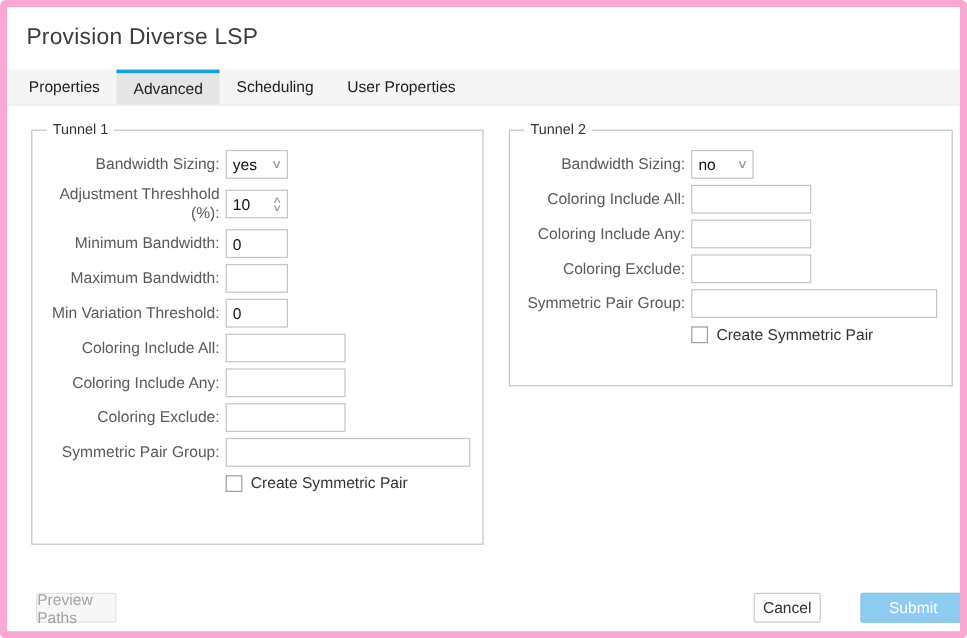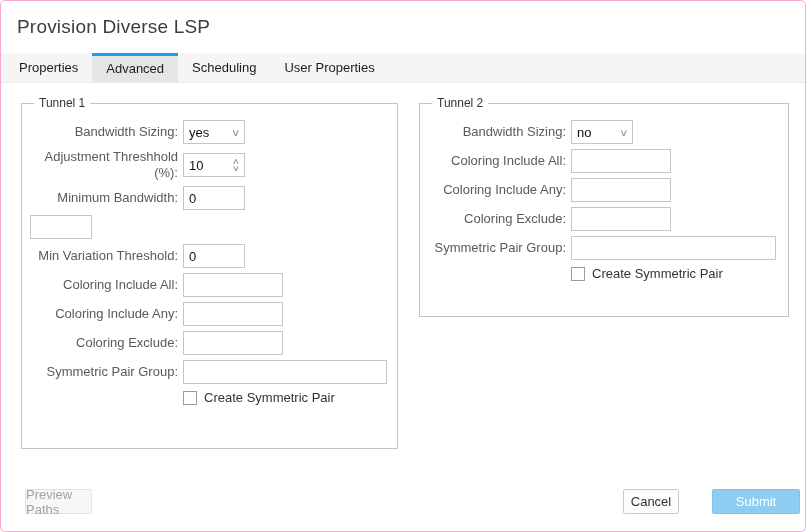--- a/index.html
+++ b/index.html
@@ -1,19 +1,19 @@
 <!DOCTYPE html>
 <html><head>
 <meta charset="utf-8">
 <style>
   * { box-sizing: border-box; margin: 0; padding: 0; }
   html,body { width:806px; height:532px; background:#fff; font-family:"Liberation Sans", sans-serif; }
   .window {
     position:relative; width:806px; height:532px; background:#fff;
-    border:1px solid #f9a8d4; border-radius:5px; overflow:hidden;
+    border:6px solid #f9a8d4; border-radius:5px; overflow:hidden;
   }
   .title {
     position:absolute; left:16px; top:15px;
     font-size:19px; color:#3d3d3d; letter-spacing:0.2px;
   }
   .tabbar {
     position:absolute; left:0; right:0; top:52px; height:30px;
     background:#f5f5f5; border-bottom:1px solid #ececec;
     display:flex; align-items:stretch; padding-left:4px;
   }
@@ -36,21 +36,21 @@
     width:148px; min-width:148px; text-align:right; font-size:13px; color:#5a5a5a;
     margin-right:5px; line-height:16px;
   }
   #t2 .lbl { width:138px; min-width:138px; }
   .ctl {
     height:24px; border:1px solid #c5c5c5; background:#fff;
     font-size:13px; color:#111; padding:0 5px;
     font-family:"Liberation Sans", sans-serif;
   }
   input.ctl { outline:none; }
-  .w-sm  { width:62px; }
+  .w-sm  { width:52px; }
   .w-md  { width:100px; }
   .w-lg  { width:204px; }
   .w-lg2 { width:205px; }
   .selbox {
     display:inline-flex; align-items:center; justify-content:space-between;
     cursor:default;
   }
   .chev { font-size:10px; color:#9a9a9a; transform:scaleX(1.3); margin-left:4px; }
   .spinbox { display:inline-flex; align-items:center; justify-content:space-between; }
   .spincol { display:flex; flex-direction:column; line-height:7px; margin-left:4px; }
@@ -116,20 +116,21 @@
         </span>
       </div>
     </div>
 
     <div class="frow">
       <div class="lbl">Minimum Bandwidth:</div>
       <input class="ctl w-sm" value="0" style="">
     </div>
 
     <div class="frow">
+      <div class="lbl">Maximum Bandwidth:</div>
       <input class="ctl w-sm" value="" style="">
     </div>
 
     <div class="frow">
       <div class="lbl">Min Variation Threshold:</div>
       <input class="ctl w-sm" value="0" style="">
     </div>
 
     <div class="frow">
       <div class="lbl">Coloring Include All:</div>

